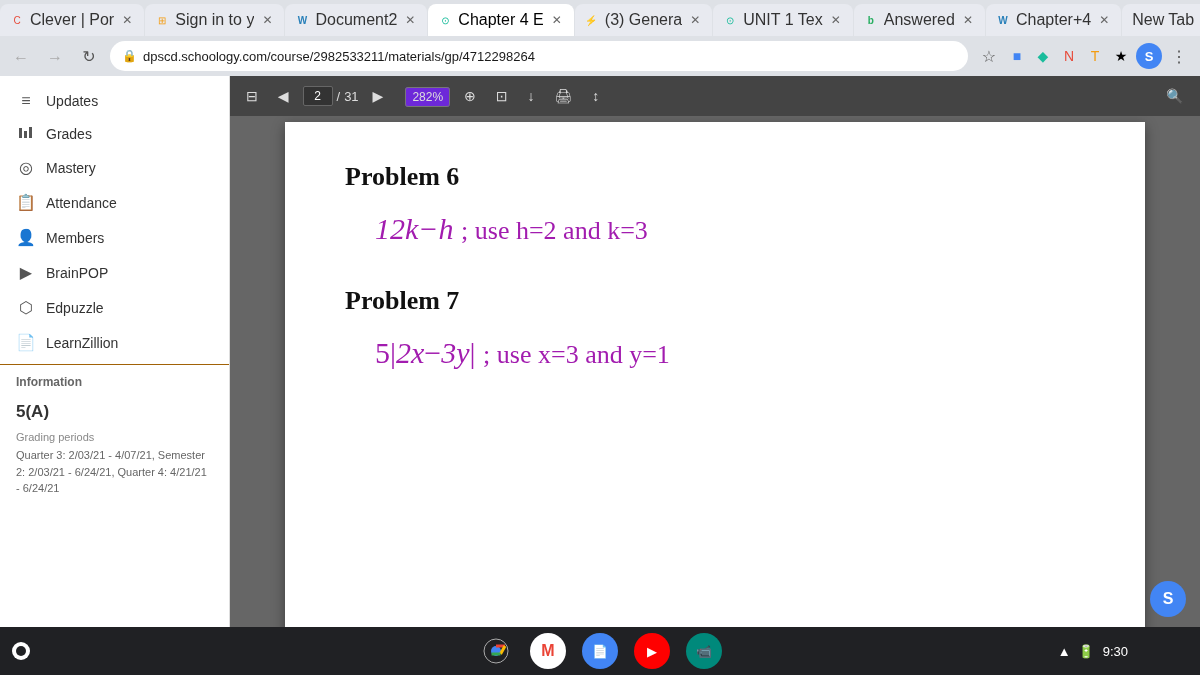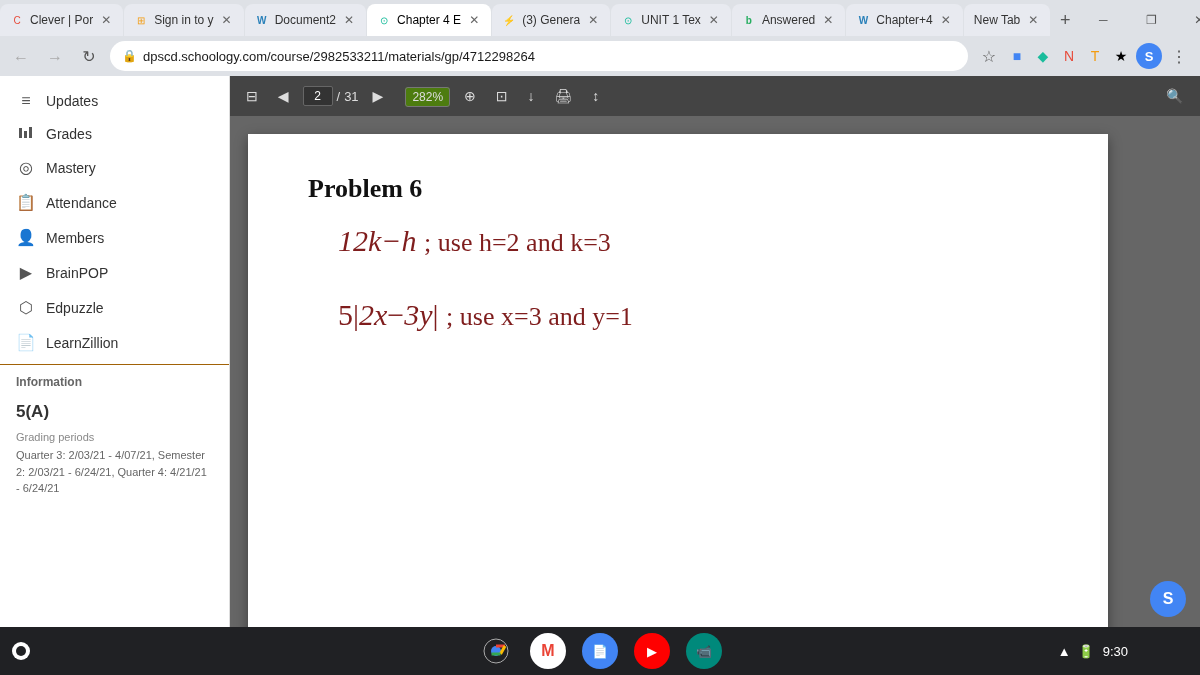--- a/index.html
+++ b/index.html
@@ -41,21 +41,21 @@
       height: 14px;
       flex-shrink: 0;
       display: flex; align-items: center; justify-content: center;
       font-size: 10px;
     }
 
     .tab-label {
       flex: 1;
       overflow: hidden;
       text-overflow: ellipsis;
-      font-size: 12px;
+      font-size: 16px;
     }
 
     .tab-close {
       font-size: 12px;
       color: #666;
       cursor: pointer;
       padding: 2px;
       border-radius: 50%;
     }
 
@@ -212,56 +212,57 @@
       border: 1px solid #666;
       color: #fff;
       width: 30px;
       text-align: center;
       font-size: 12px;
       padding: 2px;
       border-radius: 2px;
     }
 
     .pdf-zoom {
-      background: #4d7c0f;
+      background: #6d28d9;
       border: 1px solid #777;
       color: #ddd;
       font-size: 12px;
       padding: 2px 6px;
       border-radius: 3px;
     }
 
     
     .pdf-viewer {
       flex: 1;
       overflow-y: auto;
       display: flex;
+      justify-content: center;
       background: #666;
-      padding: 18px;
+      padding: 6px;
     }
 
     .pdf-page {
       background: #fff;
       width: 860px;
       min-height: 550px;
       padding: 40px 60px;
       box-shadow: 0 4px 12px rgba(0,0,0,0.4);
     }
 
     .problem-title {
       font-size: 26px;
       font-weight: bold;
       margin-bottom: 20px;
       color: #111;
       font-family: 'Times New Roman', serif;
     }
 
     .problem-expression {
       font-size: 28px;
-      color: #7f1d1d;
+      color: #a21caf;
       margin-bottom: 30px;
       padding-left: 30px;
       font-family: 'Times New Roman', serif;
     }
 
     .problem-block {
       margin-bottom: 40px;
     }
 
     
@@ -528,20 +529,21 @@
           <div class="problem-title">Problem 6</div>
           <div class="problem-expression">
             <span style="font-style:italic; font-size:30px; font-family:'Times New Roman',serif;">
               12<span style="font-style:italic;">k</span>−<span style="font-style:italic;">h</span>
             </span>
             <span style="font-style:normal; font-size:26px; font-family:'Times New Roman',serif;">; use h=2 and k=3</span>
           </div>
         </div>
 
         <div class="problem-block">
+          <div class="problem-title">Problem 7</div>
           <div class="problem-expression">
             <span style="font-size:30px; font-family:'Times New Roman',serif;">
               5<span style="font-style:normal;">|</span><span style="font-style:italic;">2x</span>−<span style="font-style:italic;">3y</span><span style="font-style:normal;">|</span>
             </span>
             <span style="font-style:normal; font-size:26px; font-family:'Times New Roman',serif;">; use x=3 and y=1</span>
           </div>
         </div>
 
 
       </div>

